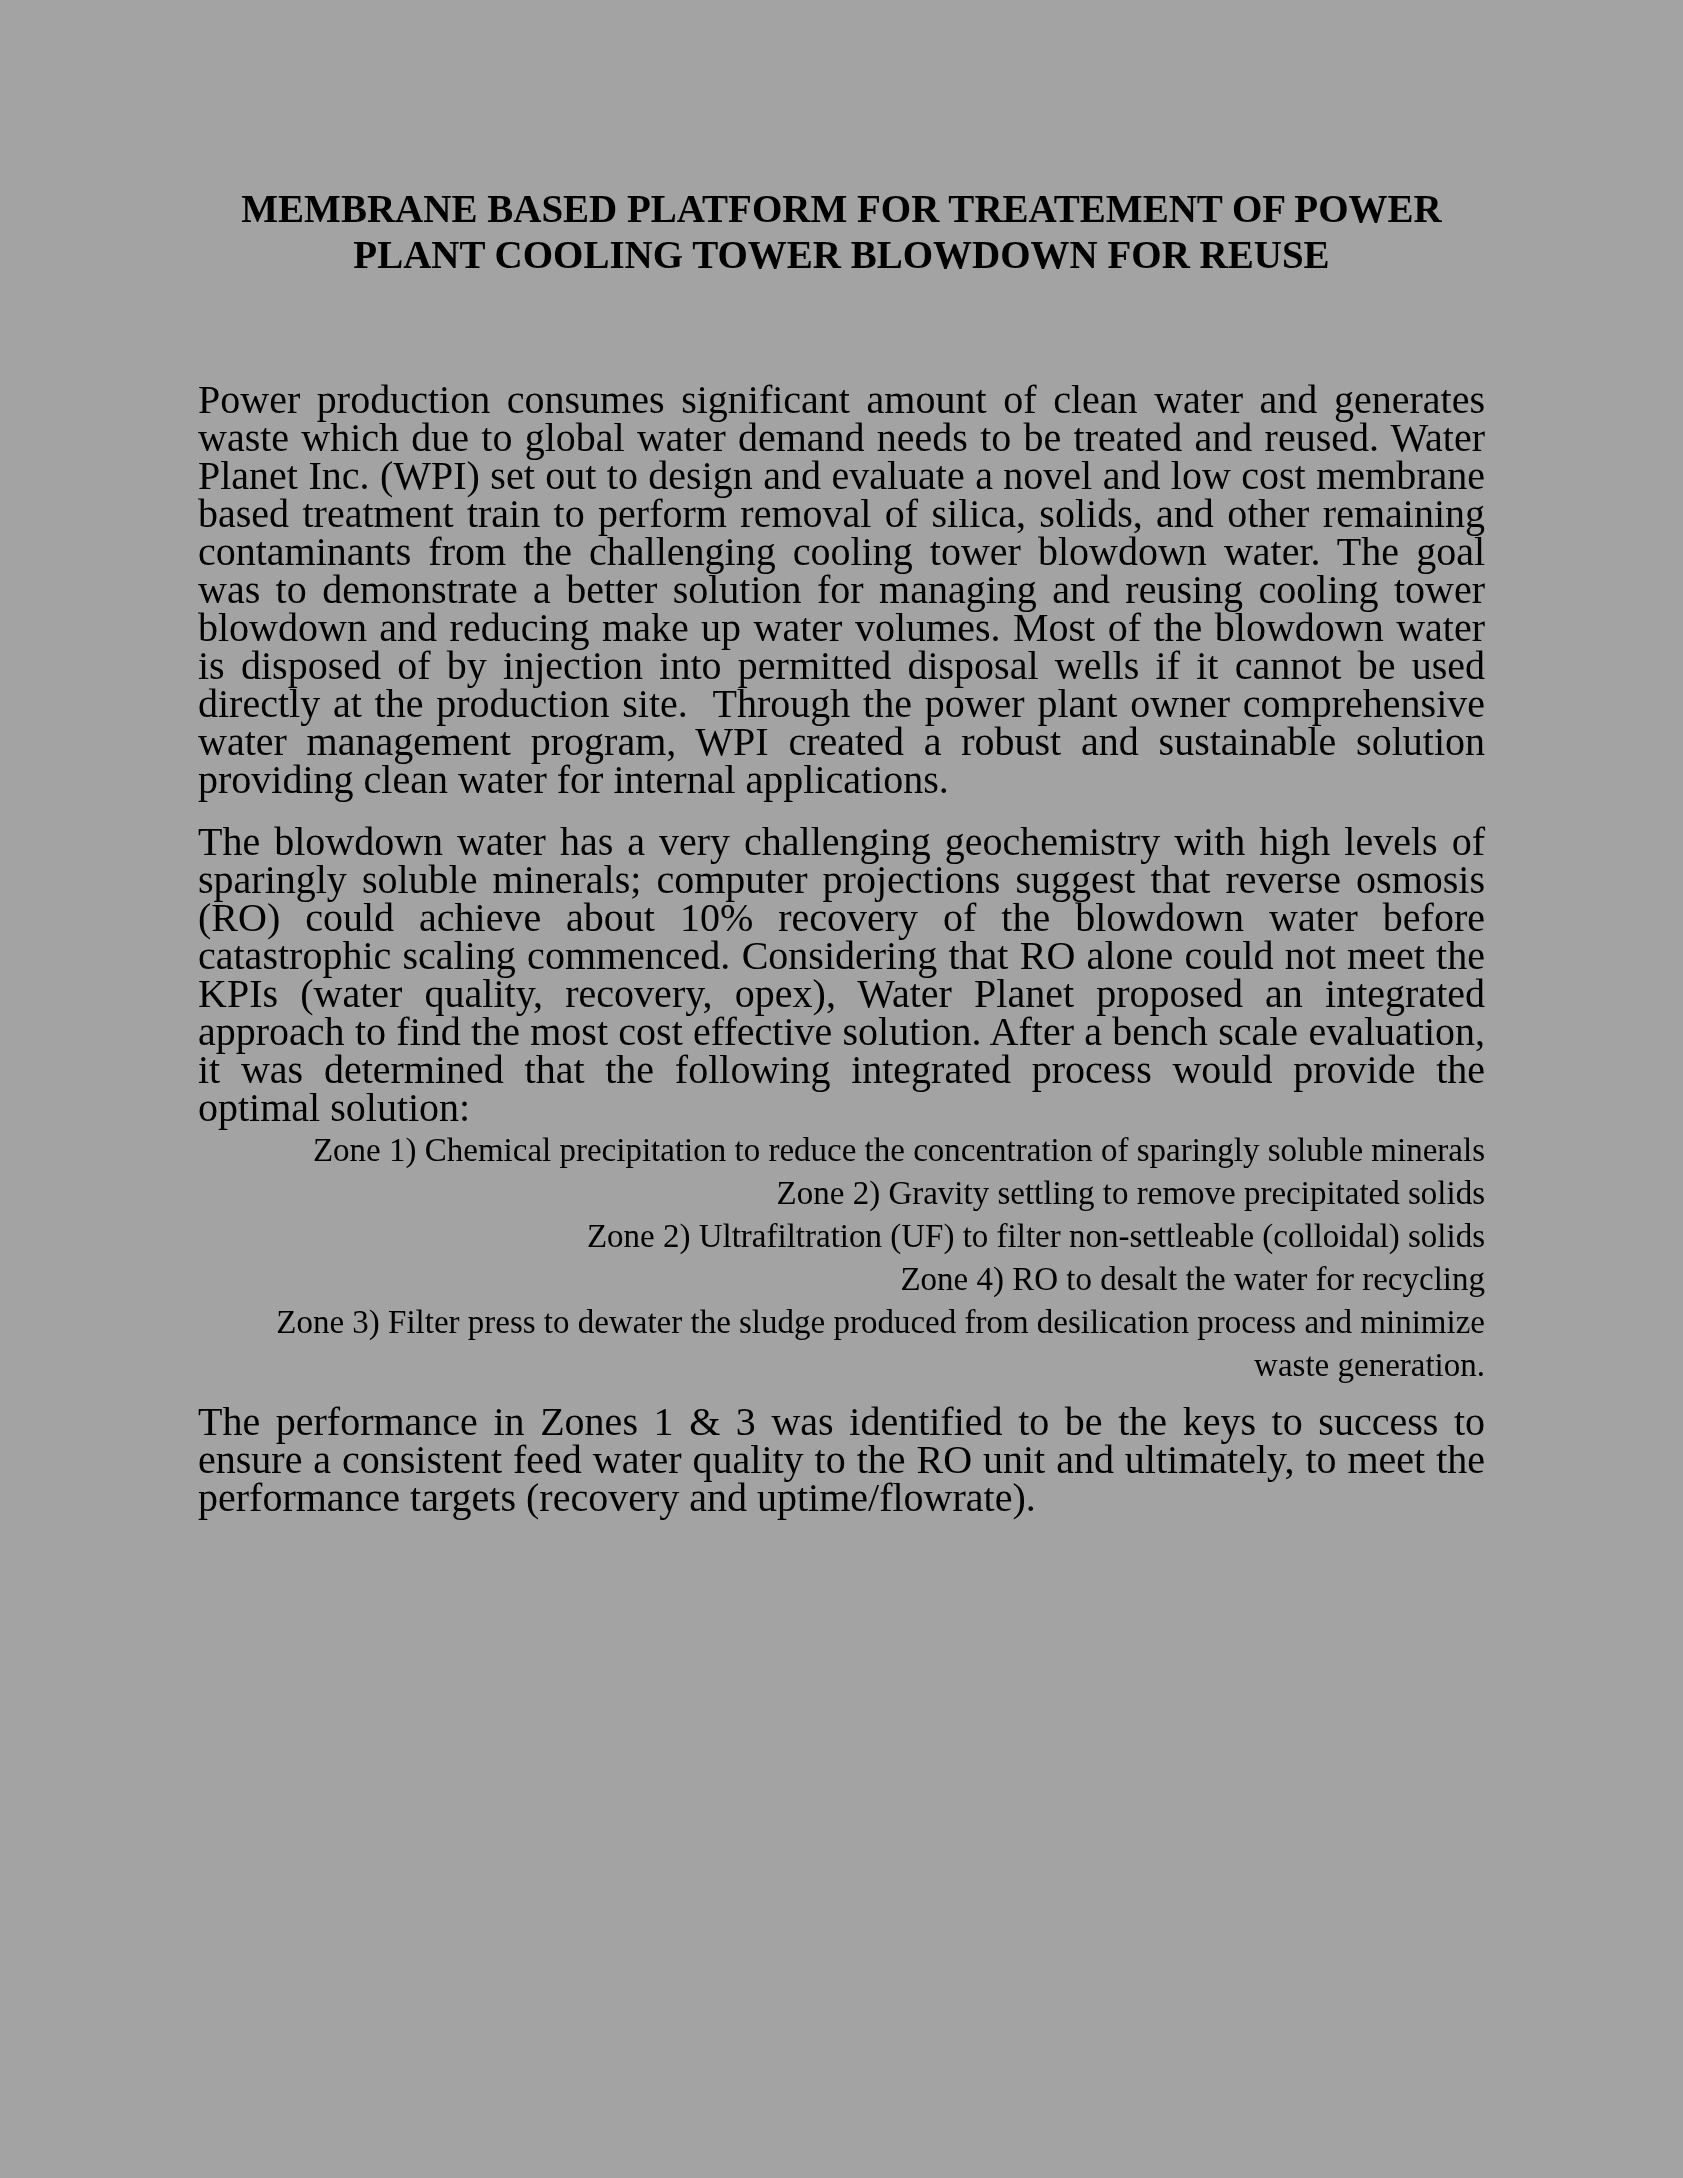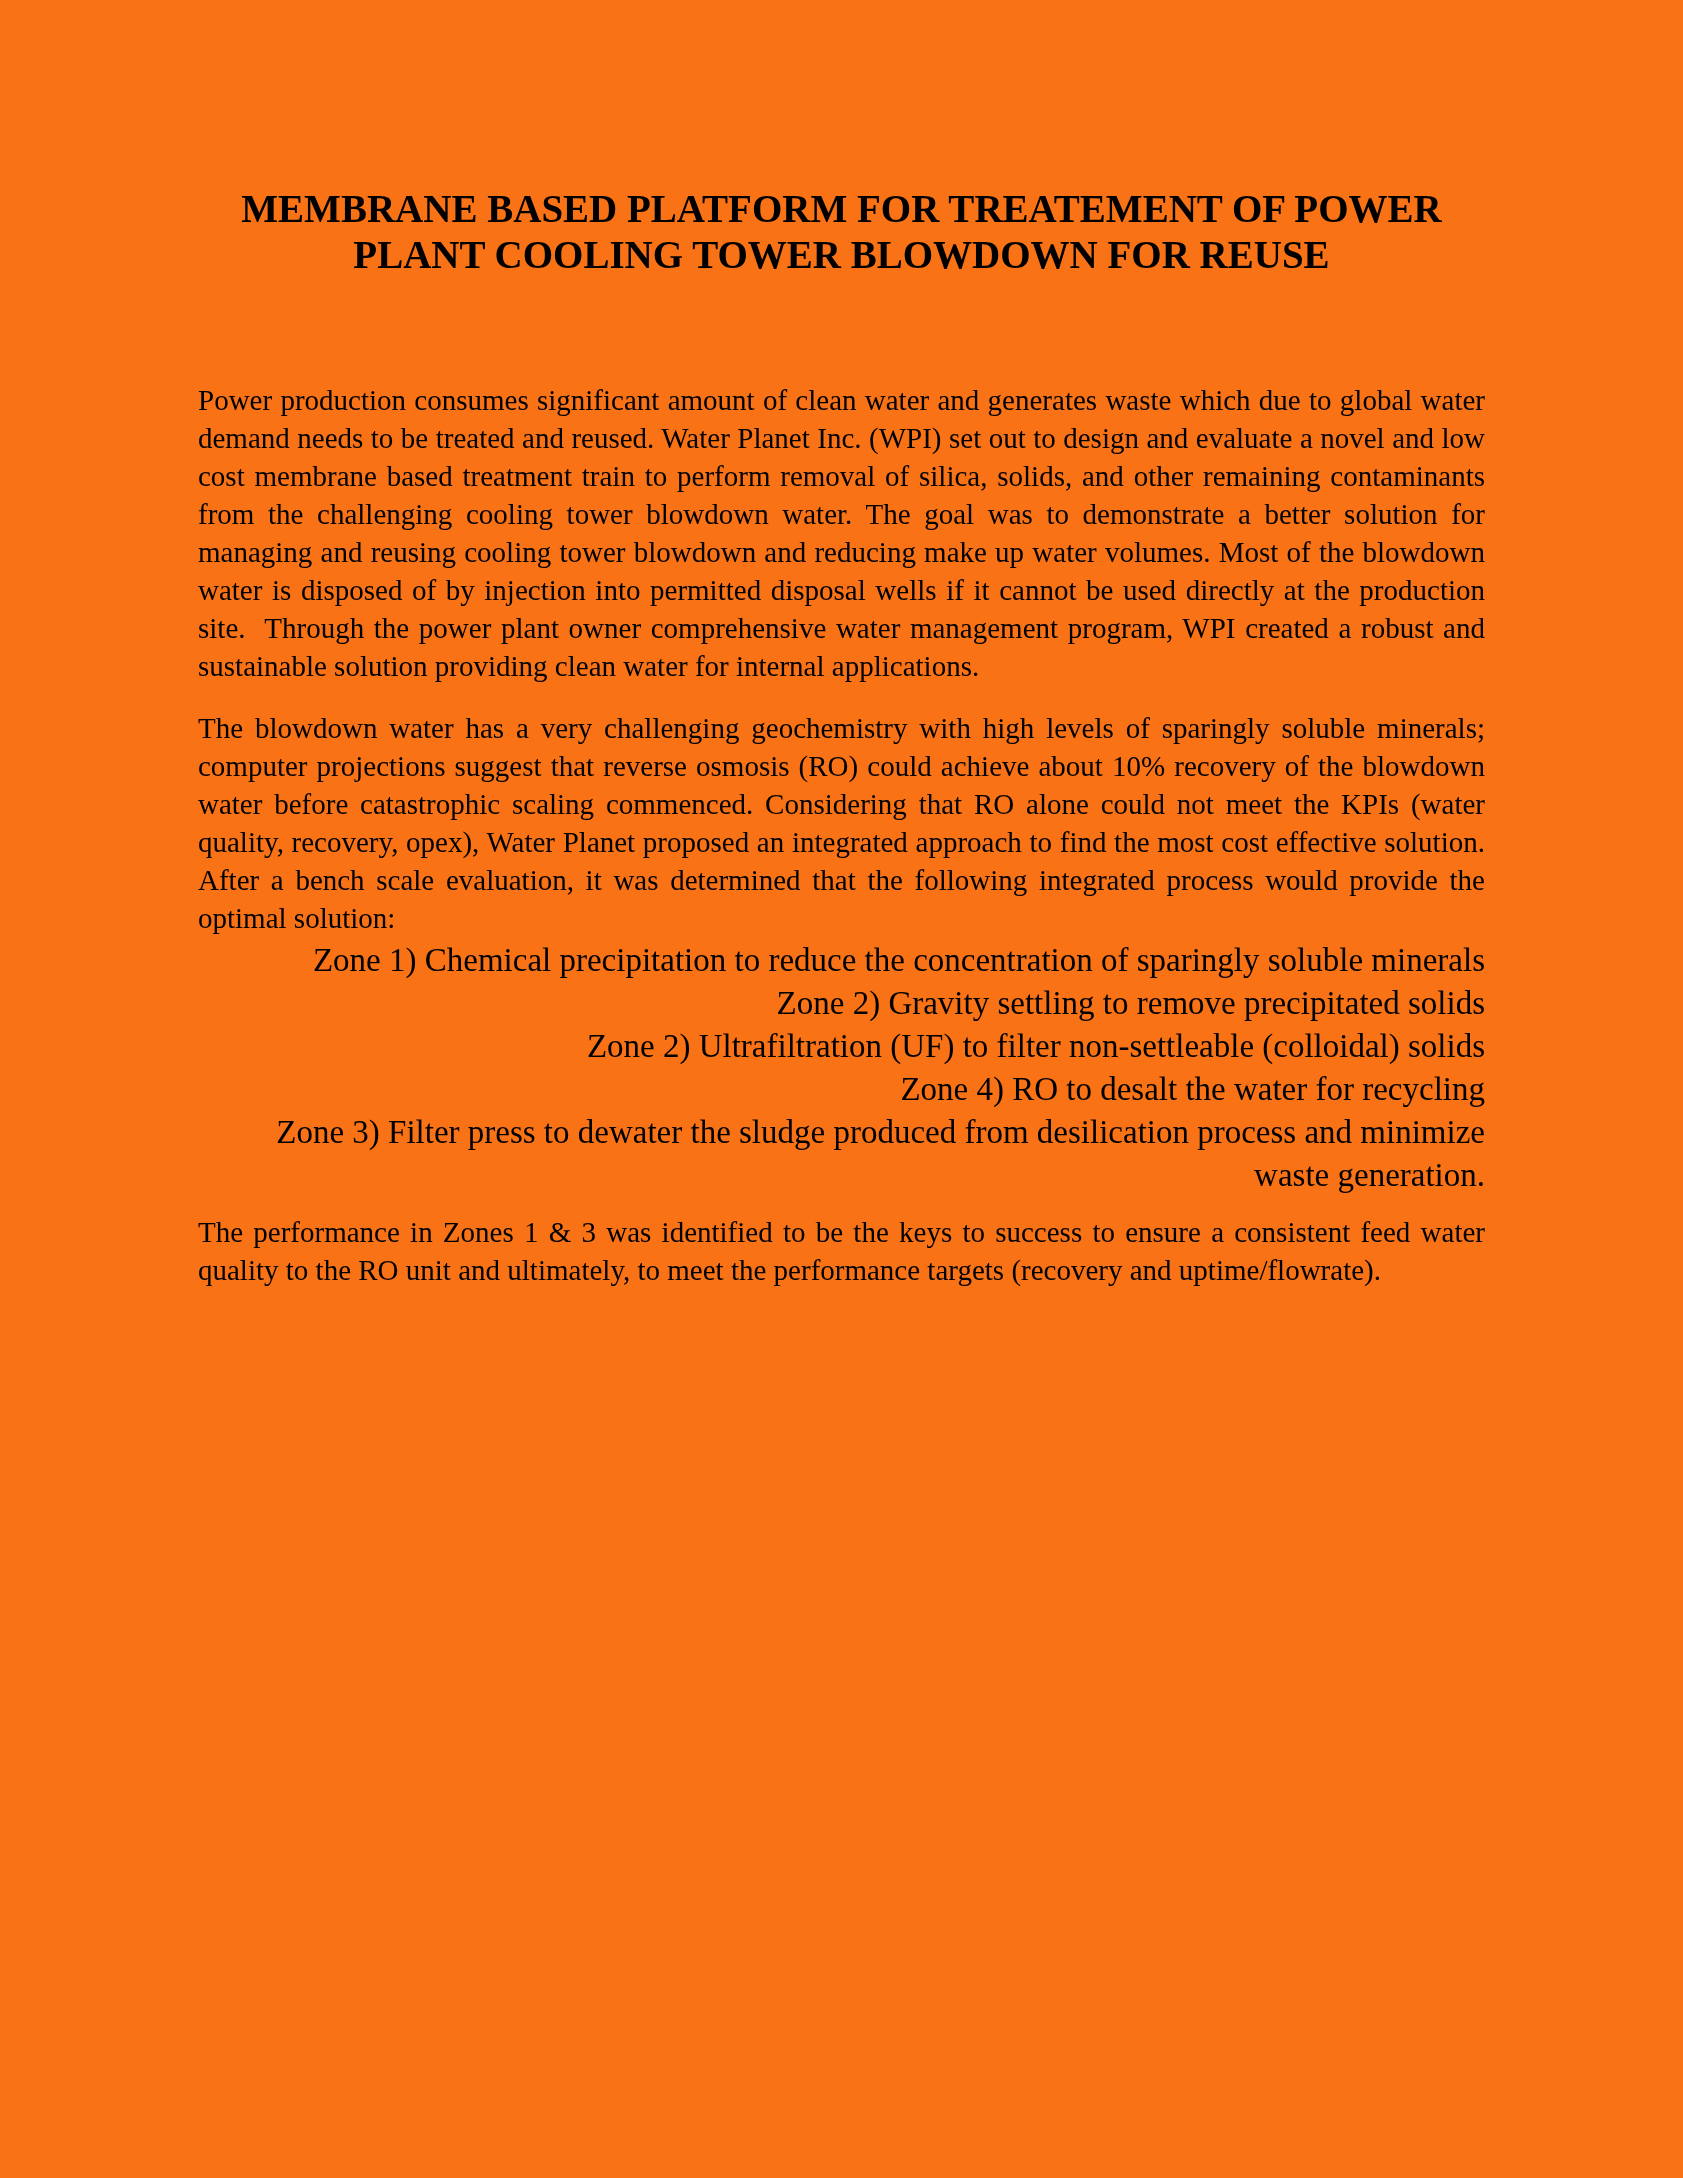--- a/index.html
+++ b/index.html
@@ -1,20 +1,20 @@
 <!DOCTYPE html>
 <html><head>
 <meta charset="utf-8">
 <style>
   html, body { margin: 0; padding: 0; background: #e8e8e8; }
   .page {
     position: relative;
     width: 1683px;
     height: 2178px;
-    background: #f97316;
+    background: #a3a3a3;
     color: #000000;
     font-family: "Liberation Serif", "DejaVu Serif", serif;
     overflow: hidden;
   }
   .content {
     position: absolute;
     left: 198px;
     top: 186px;
     width: 1287px;
   }
@@ -27,21 +27,21 @@
     margin: 0 auto;
   }
   .authors {
     margin-top: 51px;
     font-size: 33px;
     line-height: 42px;
     font-style: italic;
     text-align: center;
   }
   .para {
-    font-size: 29px;
+    font-size: 40px;
     line-height: 38px;
     text-align: justify;
   }
   .p1 { margin-top: 103px; }
   .p2 { margin-top: 24px; }
   .p3 { margin-top: 16px; }
   .zones { margin-top: 2px; }
   .zone-item {
     font-size: 33px;
     line-height: 43px;

